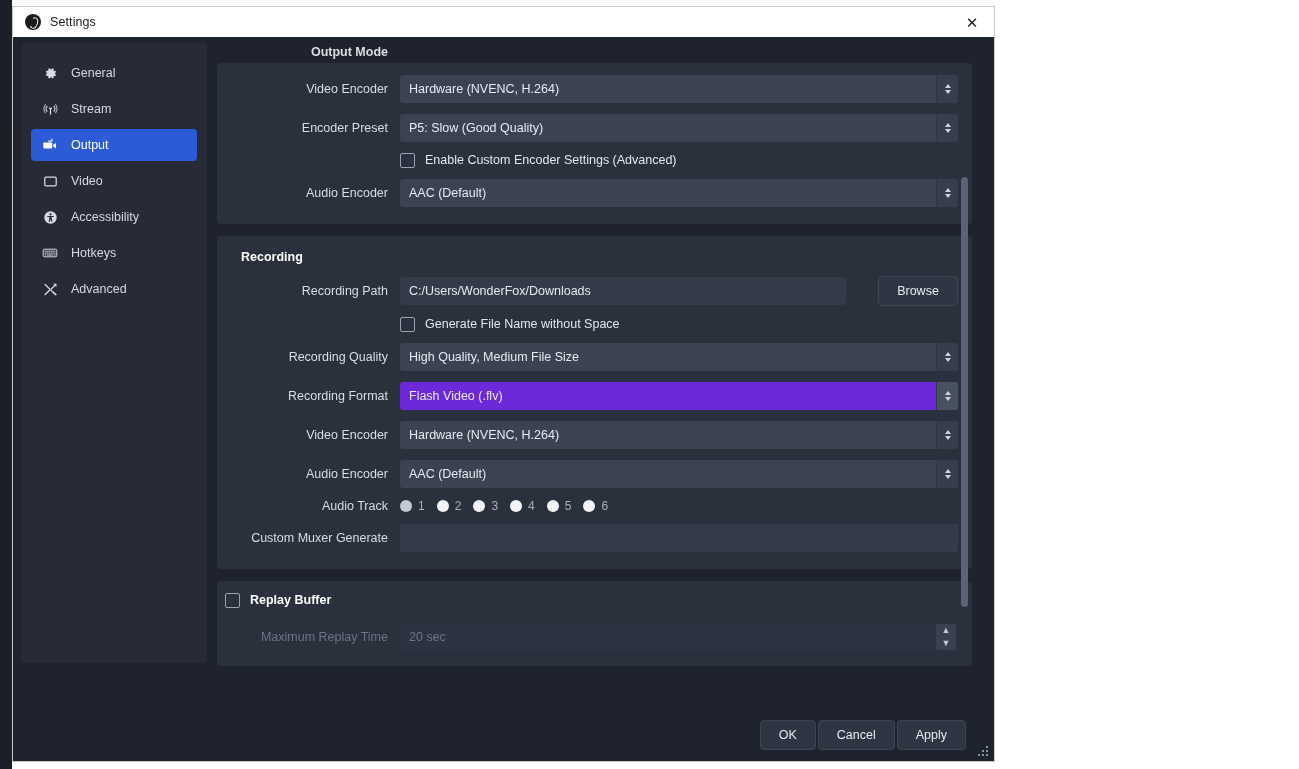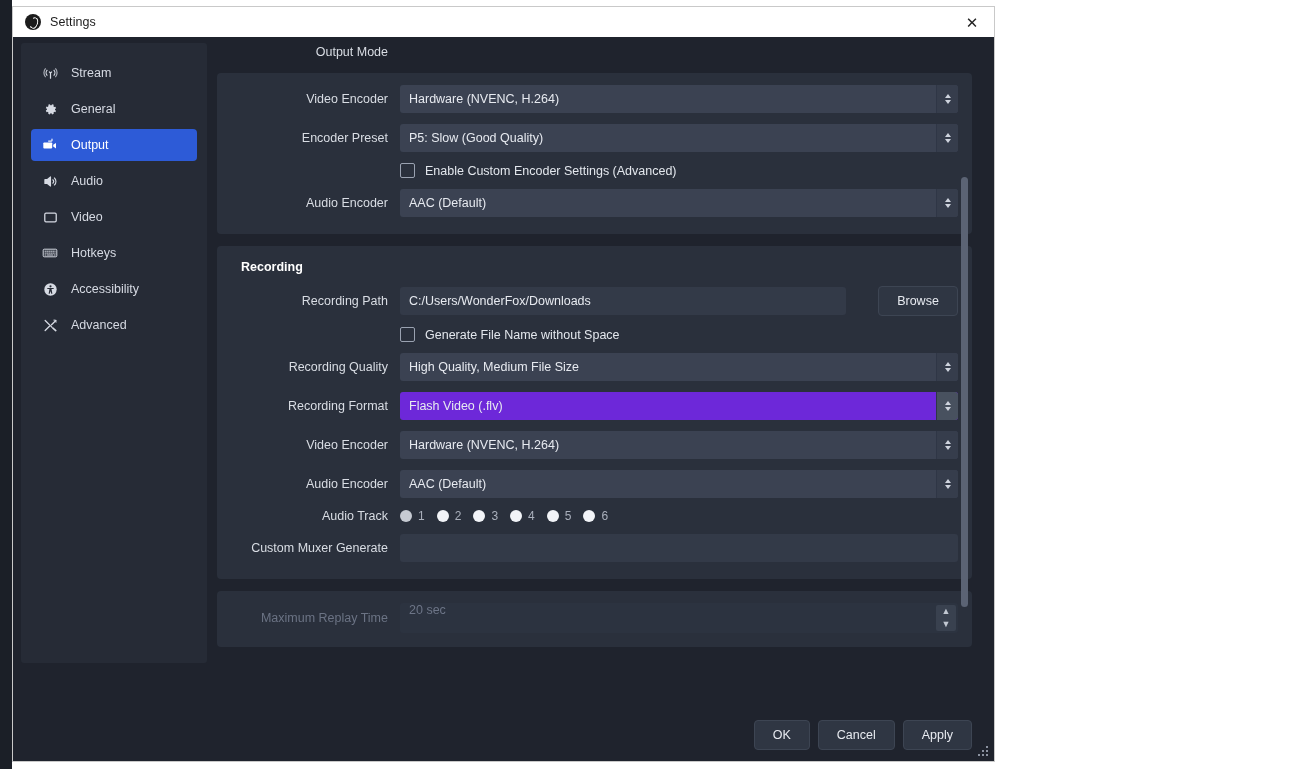--- a/index.html
+++ b/index.html
@@ -114,21 +114,21 @@
   
   .textfield {
     height: 28px; background: #333a48; border-radius: 3px;
     display: flex; align-items: center; color: #e7eaf0;
     font-size: 12.5px; padding-left: 9px; cursor: text;
   }
   .textfield.empty { background: #333a48; }
   
   .spin {
     height: 30px; background: #2c3340; border-radius: 3px;
-    display: flex; align-items: flex-start; color: #6d7587;
+    display: flex; align-items: center; color: #6d7587;
     font-size: 12.5px; padding-left: 9px; position: relative;
   }
   .spin .spin-btns {
     position: absolute; right: 2px; top: 2px; bottom: 2px; width: 20px;
     display: flex; flex-direction: column;
     background: #39414f; border-radius: 2px;
   }
   .spin .spin-btns div {
     flex: 1 1 50%; display: flex; align-items: center; justify-content: center;
     cursor: pointer; color: #c2c8d2; font-size: 9px; line-height: 1;
@@ -136,21 +136,21 @@
   
   .panel {
     background: #2a303c; border-radius: 4px;
     padding: 14px 14px 6px 0; margin-bottom: 12px;
   }
   .panel-title {
     color: #ffffff; font-size: 12.5px; font-weight: bold;
     margin: 0 0 12px 24px;
   }
   
-  .cbrow { display: flex; align-items: center; margin-bottom: 11px; }
+  .cbrow { display: flex; align-items: flex-start; margin-bottom: 11px; }
   .cbrow .cb-offset { width: 183px; flex: 0 0 183px; }
   .checkbox {
     width: 15px; height: 15px; border: 1px solid #9aa2b1;
     border-radius: 2px; background: transparent;
     flex: 0 0 15px; cursor: pointer;
   }
   .cb-label { color: #e3e7ed; font-size: 12.5px; margin-left: 10px; cursor: pointer; }
   .cb-label.bold { font-weight: bold; color: #ffffff; }
   
   .radios { display: flex; align-items: center; }
@@ -170,21 +170,21 @@
   }
   
   .scrollbar {
     position: absolute; right: 4px; top: 132px;
     width: 7px; height: 430px; border-radius: 4px;
     background: #5b6374; cursor: pointer;
   }
   
   .footer {
     flex: 0 0 52px; display: flex; align-items: center;
-    justify-content: flex-end; padding-right: 22px; gap: 8px;
+    justify-content: flex-end; padding-right: 28px; gap: 2px;
     position: relative;
   }
   .btn {
     height: 30px; min-width: 54px; padding: 0 18px;
     background: #2f3643; border: 1px solid #3d4553; border-radius: 4px;
     color: #e7eaf0; font-size: 12.5px; cursor: pointer;
     display: flex; align-items: center; justify-content: center;
   }
   .grip {
     position: absolute; right: 4px; bottom: 3px;
@@ -207,111 +207,101 @@
     <div class="spacer"></div>
     <div class="close-btn">✕</div>
   </div>
 
   <div class="body-row">
 
     <div class="sidebar">
 
       <div class="nav-item">
         <span class="nav-ico">
+          <svg width="15" height="15" viewBox="0 0 16 16" fill="currentColor">
+            <path d="M8 5.2a2.8 2.8 0 100 5.6 2.8 2.8 0 000-5.6zm0 4.3a1.5 1.5 0 110-3 1.5 1.5 0 010 3z"></path>
+            <path d="M14 9.1l-1.2-.4a4.9 4.9 0 000-1.4l1.2-.4-.7-1.9-1.2.4a4.9 4.9 0 00-1-1L11.5 3l-1.9-.7-.4 1.2a4.9 4.9 0 00-1.4 0L7.4 2.3 5.5 3l.4 1.2a4.9 4.9 0 00-1 1L3.7 4.8 3 6.7l1.2.4a4.9 4.9 0 000 1.4L3 8.9l.7 1.9 1.2-.4a4.9 4.9 0 001 1l-.4 1.2 1.9.7.4-1.2a4.9 4.9 0 001.4 0l.4 1.2 1.9-.7-.4-1.2a4.9 4.9 0 001-1l1.2.4.7-1.9z"></path>
+          </svg>
+        </span>
+        <span>General</span>
+      </div>
+
+      <div class="nav-item">
+        <span class="nav-ico">
           <svg width="15" height="15" viewBox="0 0 16 16" fill="none" stroke="currentColor" stroke-width="1.3">
             <path d="M4.6 4.1a4.4 4.4 0 000 6.2M11.4 4.1a4.4 4.4 0 010 6.2"></path>
             <path d="M2.8 2.6a6.8 6.8 0 000 9.2M13.2 2.6a6.8 6.8 0 010 9.2" opacity=".75"></path>
             <path d="M8 7v6" stroke-linecap="round"></path>
             <path d="M6.4 6l1.6 1.4L9.6 6"></path>
           </svg>
         </span>
         <span>Stream</span>
       </div>
 
-      <div class="nav-item">
-        <span class="nav-ico">
-          <svg width="15" height="15" viewBox="0 0 16 16" fill="currentColor">
-            <path d="M8 5.2a2.8 2.8 0 100 5.6 2.8 2.8 0 000-5.6zm0 4.3a1.5 1.5 0 110-3 1.5 1.5 0 010 3z"></path>
-            <path d="M14 9.1l-1.2-.4a4.9 4.9 0 000-1.4l1.2-.4-.7-1.9-1.2.4a4.9 4.9 0 00-1-1L11.5 3l-1.9-.7-.4 1.2a4.9 4.9 0 00-1.4 0L7.4 2.3 5.5 3l.4 1.2a4.9 4.9 0 00-1 1L3.7 4.8 3 6.7l1.2.4a4.9 4.9 0 000 1.4L3 8.9l.7 1.9 1.2-.4a4.9 4.9 0 001 1l-.4 1.2 1.9.7.4-1.2a4.9 4.9 0 001.4 0l.4 1.2 1.9-.7-.4-1.2a4.9 4.9 0 001-1l1.2.4.7-1.9z"></path>
-          </svg>
-        </span>
-        <span>General</span>
-      </div>
-
       <div class="nav-item active">
         <span class="nav-ico">
           <svg width="16" height="16" viewBox="0 0 16 16" fill="currentColor">
             <path d="M2.2 5.4h7.1c.5 0 .9.4.9.9v4.3c0 .5-.4.9-.9.9H2.2c-.5 0-.9-.4-.9-.9V6.3c0-.5.4-.9.9-.9z"></path>
             <path d="M11.2 7.8l2.8-1.8v5.4l-2.8-1.8z"></path>
             <path d="M9.4 2.1v1.4H6.6a.6.6 0 000 1.2h2.8c.7 0 1.2-.5 1.2-1.2V2.1a.6.6 0 10-1.2 0z" opacity=".9"></path>
           </svg>
         </span>
         <span>Output</span>
       </div>
 
-      <div class="nav-item">
-        <span class="nav-ico">
-          <svg width="15" height="15" viewBox="0 0 16 16" fill="currentColor">
-            <path d="M7.6 2.6L4.3 5.3H2.1c-.4 0-.7.3-.7.7v4c0 .4.3.7.7.7h2.2l3.3 2.7c.4.3 1 0 1-.5V3.1c0-.5-.6-.8-1-.5z"></path>
-            <path d="M10.3 5.6a.6.6 0 00-.2 1 2 2 0 010 2.8.6.6 0 10.8.9 3.2 3.2 0 000-4.6.6.6 0 00-.6-.1z"></path>
-            <path d="M12.1 3.6a.6.6 0 00-.3 1.1 4.6 4.6 0 010 6.6.6.6 0 10.8.9 5.8 5.8 0 000-8.4.6.6 0 00-.5-.2z"></path>
-          </svg>
-        </span>
-        <span>Audio</span>
-      </div>
 
       <div class="nav-item">
         <span class="nav-ico">
           <svg width="15" height="15" viewBox="0 0 16 16" fill="none" stroke="currentColor" stroke-width="1.35">
             <rect x="1.9" y="3.4" width="12.2" height="9.2" rx="1.3"></rect>
           </svg>
         </span>
         <span>Video</span>
-      </div>
-
-      <div class="nav-item">
-        <span class="nav-ico">
-          <svg width="16" height="16" viewBox="0 0 16 16" fill="none" stroke="currentColor" stroke-width="1">
-            <rect x="1.2" y="4.2" width="13.6" height="7.6" rx="1"></rect>
-            <path d="M3 6.2h1M5 6.2h1M7 6.2h1M9 6.2h1M11 6.2h1M13 6.2h.2M3 8.1h1M5 8.1h1M7 8.1h1M9 8.1h1M11 8.1h1M13 8.1h.2M3 10h.6M5 10h6M12.4 10h.8" stroke-linecap="round"></path>
-          </svg>
-        </span>
-        <span>Hotkeys</span>
       </div>
 
       <div class="nav-item">
         <span class="nav-ico">
           <svg width="15" height="15" viewBox="0 0 16 16" fill="currentColor">
             <circle cx="8" cy="8" r="6.6"></circle>
             <circle cx="8" cy="4.6" r="1.15" fill="#262b36"></circle>
             <path d="M4.6 6.3h6.8v1.1H9.1l.9 5.1H8.8L8 9.6l-.8 2.9H6l.9-5.1H4.6z" fill="#262b36"></path>
           </svg>
         </span>
         <span>Accessibility</span>
+      </div>
+
+      <div class="nav-item">
+        <span class="nav-ico">
+          <svg width="16" height="16" viewBox="0 0 16 16" fill="none" stroke="currentColor" stroke-width="1">
+            <rect x="1.2" y="4.2" width="13.6" height="7.6" rx="1"></rect>
+            <path d="M3 6.2h1M5 6.2h1M7 6.2h1M9 6.2h1M11 6.2h1M13 6.2h.2M3 8.1h1M5 8.1h1M7 8.1h1M9 8.1h1M11 8.1h1M13 8.1h.2M3 10h.6M5 10h6M12.4 10h.8" stroke-linecap="round"></path>
+          </svg>
+        </span>
+        <span>Hotkeys</span>
       </div>
 
       <div class="nav-item">
         <span class="nav-ico">
           <svg width="15" height="15" viewBox="0 0 16 16" fill="none" stroke="currentColor" stroke-width="1.4" stroke-linecap="round">
             <path d="M2.3 2.6l7.4 7.4"></path>
             <path d="M13.7 2.6L9.1 7.2"></path>
             <path d="M2.3 13.4l4.6-4.6"></path>
             <path d="M10.6 10.9l3 2.5" stroke-width="1.8"></path>
             <path d="M11.6 2.2l1.9.4.4 1.9" stroke-width="1.1"></path>
           </svg>
         </span>
         <span>Advanced</span>
       </div>
 
     </div>
 
     <div class="content">
       <div class="scroll-area">
 
-        <div class="row" style="margin-bottom:14px;">
+        <div class="row" style="margin-bottom:4px;font-weight:bold;">
           <div class="lbl">Output Mode</div>
         </div>
 
         <div class="panel" style="padding-top:12px;">
 
           <div class="row">
             <div class="lbl">Video Encoder</div>
             <div class="field">
               <div class="combo">
                 <span>Hardware (NVENC, H.264)</span>
@@ -459,20 +449,24 @@
           <div class="row">
             <div class="lbl">Custom Muxer Generate</div>
             <div class="field">
               <div class="textfield empty"></div>
             </div>
           </div>
 
         </div>
 
         <div class="panel" style="padding-top:12px;padding-bottom:10px;">
+          <div class="cbrow" style="margin-left:8px;margin-bottom:14px;">
+            <span class="checkbox"></span>
+            <span class="cb-label bold">Replay Buffer</span>
+          </div>
 
           <div class="row" style="margin-bottom:4px;">
             <div class="lbl disabled">Maximum Replay Time</div>
             <div class="field">
               <div class="spin">
                 <span>20 sec</span>
                 <span class="spin-btns">
                   <div>▲</div>
                   <div>▼</div>
                 </span>

